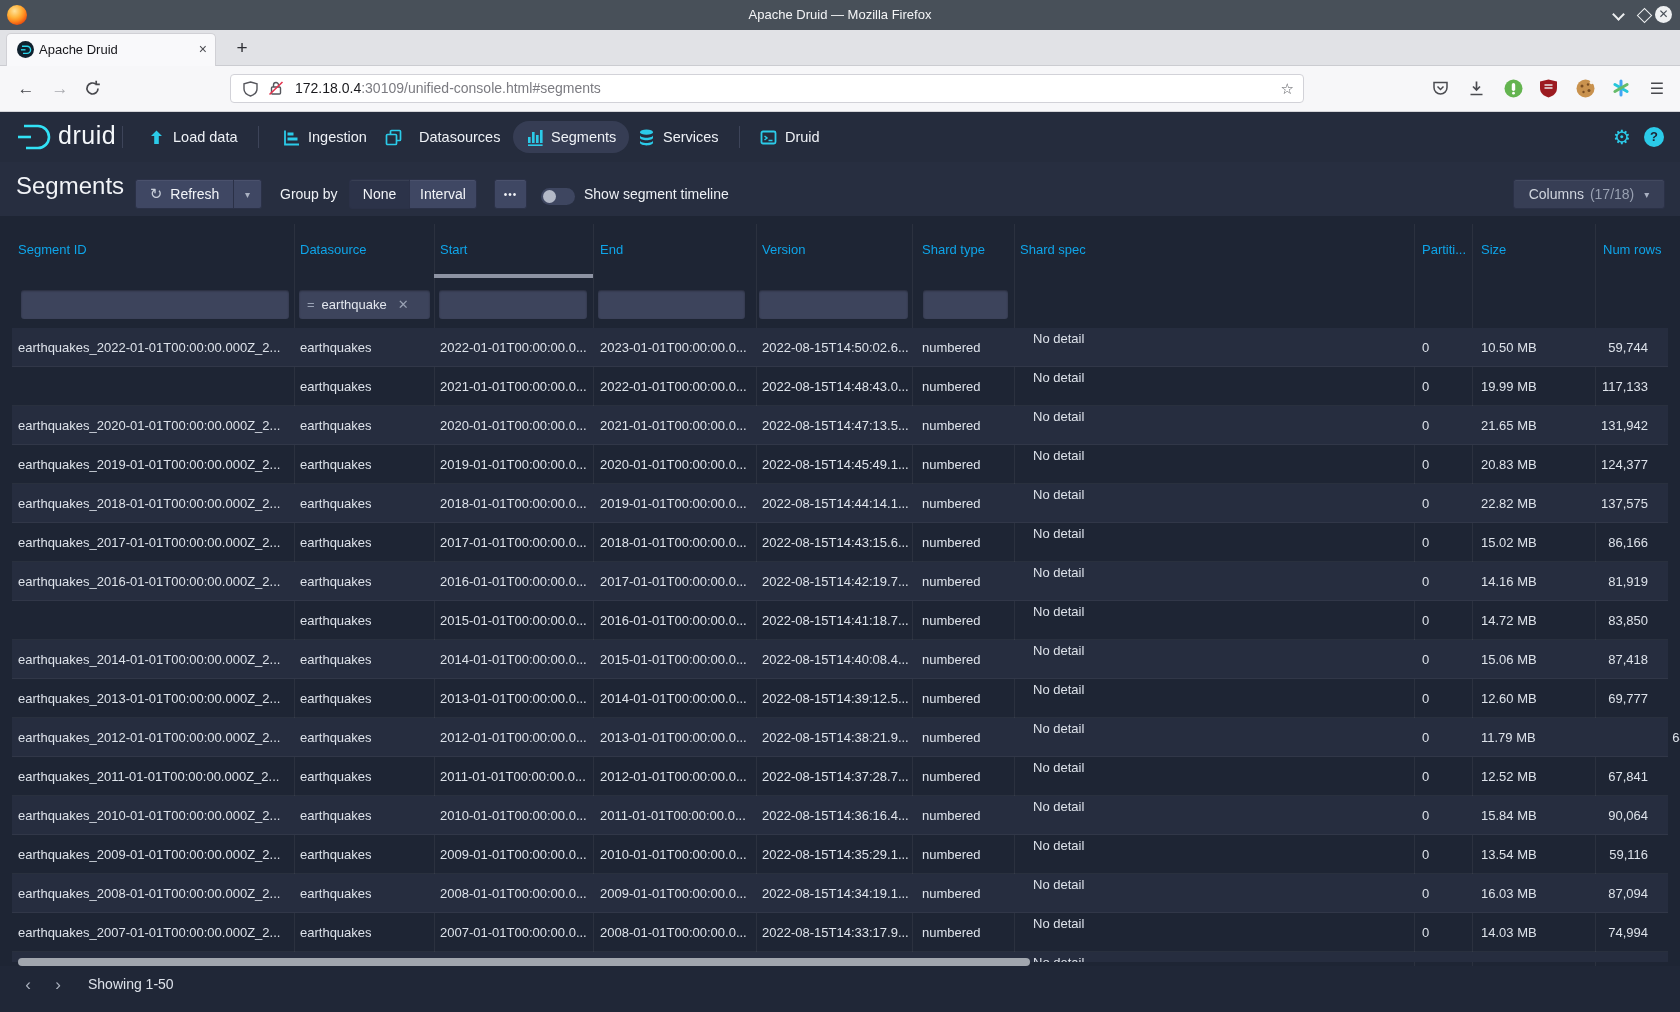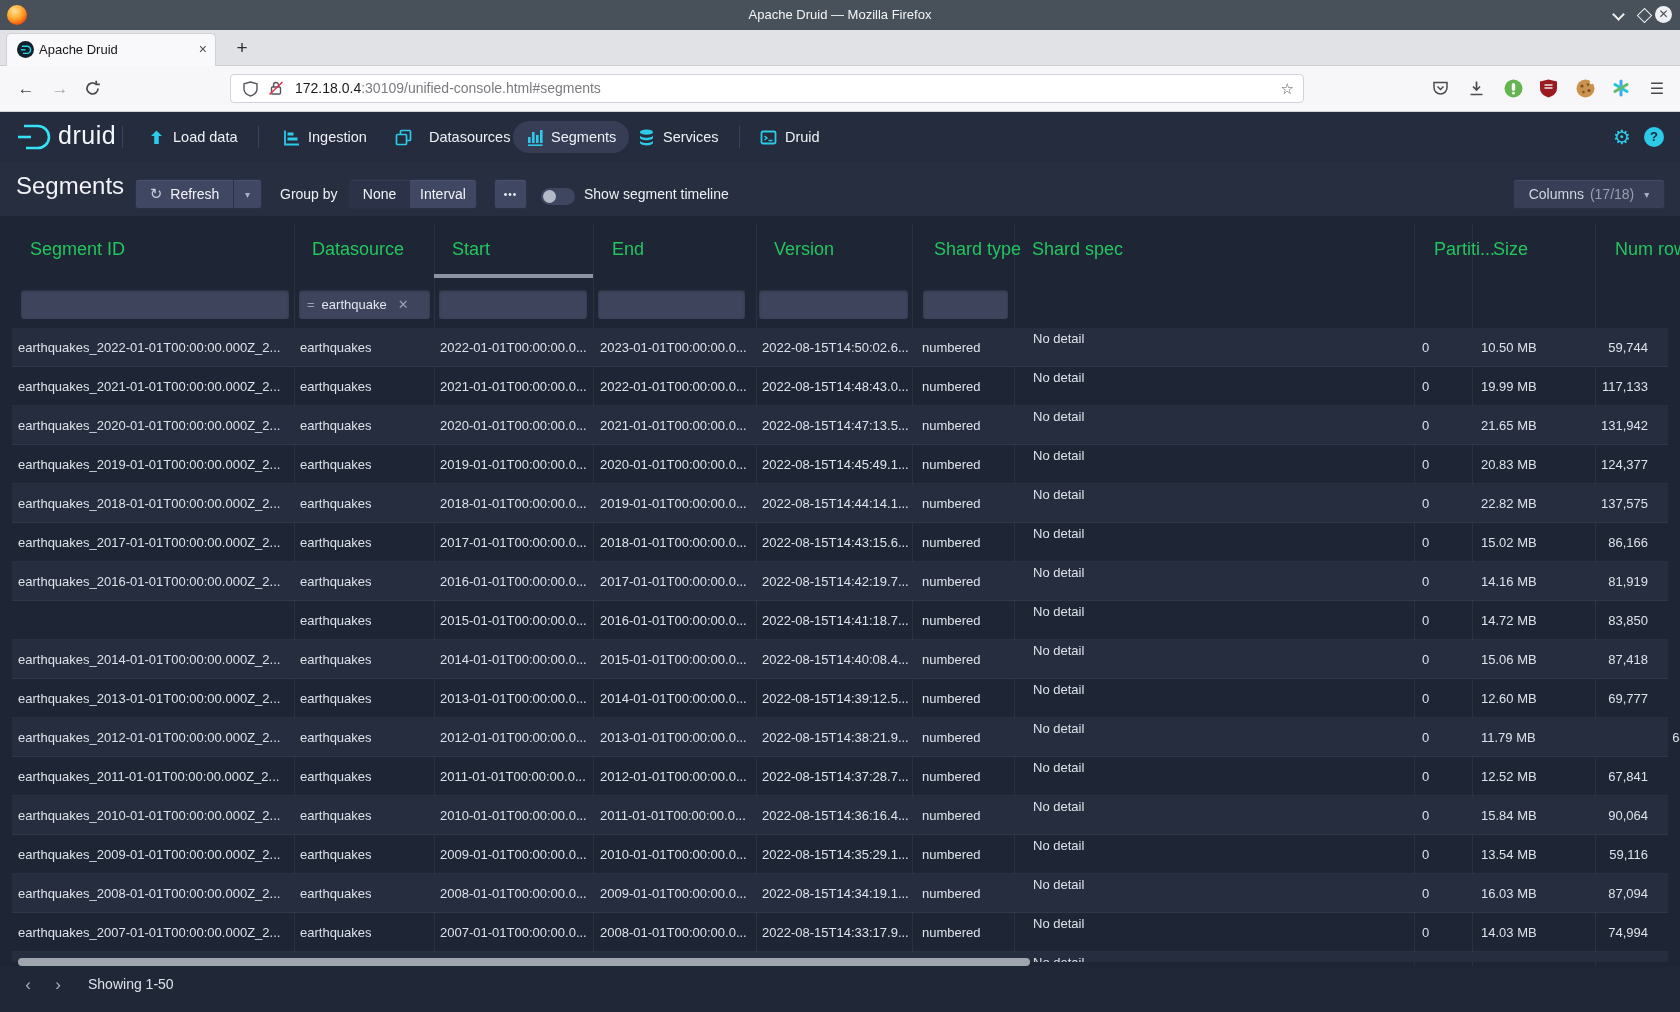--- a/index.html
+++ b/index.html
@@ -54,21 +54,21 @@
   .bbtn.dark{background:#2c3349;}
   .caret{color:#aab1c2;font-size:10px;}
   .grp-label{position:absolute;top:17px;height:30px;line-height:30px;color:#eef1f5;font-size:14px;}
   .switch-track{position:absolute;top:26px;width:34px;height:17px;border-radius:9px;background:#3e4660;}
   .switch-knob{position:absolute;left:2px;top:2px;width:13px;height:13px;border-radius:50%;background:#b3b9c7;}
   .dim{color:#98a0b1;}
 
   
   .table-area{position:absolute;left:0;top:216px;width:1680px;height:750px;background:#1e2534;}
   .colsep{position:absolute;top:8px;width:1px;height:742px;background:rgba(255,255,255,0.06);}
-  .hdr{position:absolute;top:14px;height:38px;display:flex;align-items:center;color:#22c55e;font-size:18px;white-space:nowrap;box-sizing:border-box;margin-left:12px;}
+  .hdr{position:absolute;top:14px;height:38px;display:flex;align-items:center;color:#0ea5e9;font-size:13px;white-space:nowrap;box-sizing:border-box;}
   .sort-underline{position:absolute;top:58px;height:4px;background:#8d93a3;}
   .fbox{position:absolute;top:74px;height:29px;background:#3d445c;border-radius:3px;box-shadow:inset 0 1px 2px rgba(0,0,0,.35);
         display:flex;align-items:center;gap:7px;padding:0 8px;box-sizing:border-box;font-size:13px;}
   .rows{position:absolute;left:0;top:112px;width:1680px;height:634px;overflow:hidden;}
   .trow{position:absolute;left:12px;width:1656px;height:39px;box-sizing:border-box;border-bottom:1px solid rgba(255,255,255,.05);}
   .trow.odd{background:#262d3f;}
   .cell{position:absolute;top:0;height:38px;display:flex;align-items:center;color:#dde2ea;font-size:13px;white-space:nowrap;overflow:hidden;box-sizing:border-box;}
   .cell.topal{align-items:flex-start;padding-top:3px;margin-left:13px;}
   .cell.num{justify-content:flex-end;}
 
@@ -184,21 +184,21 @@
         <div class="nav-item" style="left: 270px;">
           <span>
             <svg width="17" height="17" viewBox="0 0 17 17">
               <path d="M2 1.5 v14 h14" fill="none" stroke="#2bcbe9" stroke-width="1.8"></path>
               <rect x="4.5" y="3.5" width="6" height="3" fill="#2bcbe9"></rect>
               <rect x="4.5" y="8.5" width="10" height="3" fill="#2bcbe9"></rect>
             </svg>
           </span>
           <span>Ingestion</span>
         </div>
-        <div class="nav-item" style="left: 382px; gap: 17px;">
+        <div class="nav-item" style="left: 372px; gap: 17px;">
           <span>
             <svg width="17" height="17" viewBox="0 0 17 17">
               <rect x="5.5" y="1.5" width="10" height="10" rx="1" fill="none" stroke="#2bcbe9" stroke-width="1.7"></rect>
               <rect x="1.5" y="5.5" width="10" height="10" rx="1" fill="#252c3d" stroke="#2bcbe9" stroke-width="1.7"></rect>
             </svg>
           </span>
           <span>Datasources</span>
         </div>
         <div class="nav-item active" style="left: 513px;">
           <span>
@@ -313,21 +313,20 @@
           <div class="cell" style="left: 422px; width: 159px; padding-left: 6px;">2022-01-01T00:00:00.0...</div>
           <div class="cell" style="left: 581px; width: 163px; padding-left: 7px;">2023-01-01T00:00:00.0...</div>
           <div class="cell" style="left: 744px; width: 156px; padding-left: 6px;">2022-08-15T14:50:02.6...</div>
           <div class="cell" style="left: 900px; width: 102px; padding-left: 10px;">numbered</div>
           <div class="cell topal" style="left: 1002px; width: 400px; padding-left: 6px;">No detail</div>
           <div class="cell" style="left: 1402px; width: 58px; padding-left: 8px;">0</div>
           <div class="cell" style="left: 1460px; width: 123px; padding-left: 9px;">10.50 MB</div>
           <div class="cell num" style="left: 1583px; width: 73px; padding-right: 20px;">59,744</div>
         </div>
         <div class="trow" style="top: 39px;">
-          <div class="cell" style="left: 0px; width: 282px; padding-left: 6px;">earthquakes_2021-01-01T00:00:00.000Z_2...</div>
           <div class="cell" style="left: 282px; width: 140px; padding-left: 6px;">earthquakes</div>
           <div class="cell" style="left: 422px; width: 159px; padding-left: 6px;">2021-01-01T00:00:00.0...</div>
           <div class="cell" style="left: 581px; width: 163px; padding-left: 7px;">2022-01-01T00:00:00.0...</div>
           <div class="cell" style="left: 744px; width: 156px; padding-left: 6px;">2022-08-15T14:48:43.0...</div>
           <div class="cell" style="left: 900px; width: 102px; padding-left: 10px;">numbered</div>
           <div class="cell topal" style="left: 1002px; width: 400px; padding-left: 6px;">No detail</div>
           <div class="cell" style="left: 1402px; width: 58px; padding-left: 8px;">0</div>
           <div class="cell" style="left: 1460px; width: 123px; padding-left: 9px;">19.99 MB</div>
           <div class="cell num" style="left: 1583px; width: 73px; padding-right: 20px;">117,133</div>
         </div>

